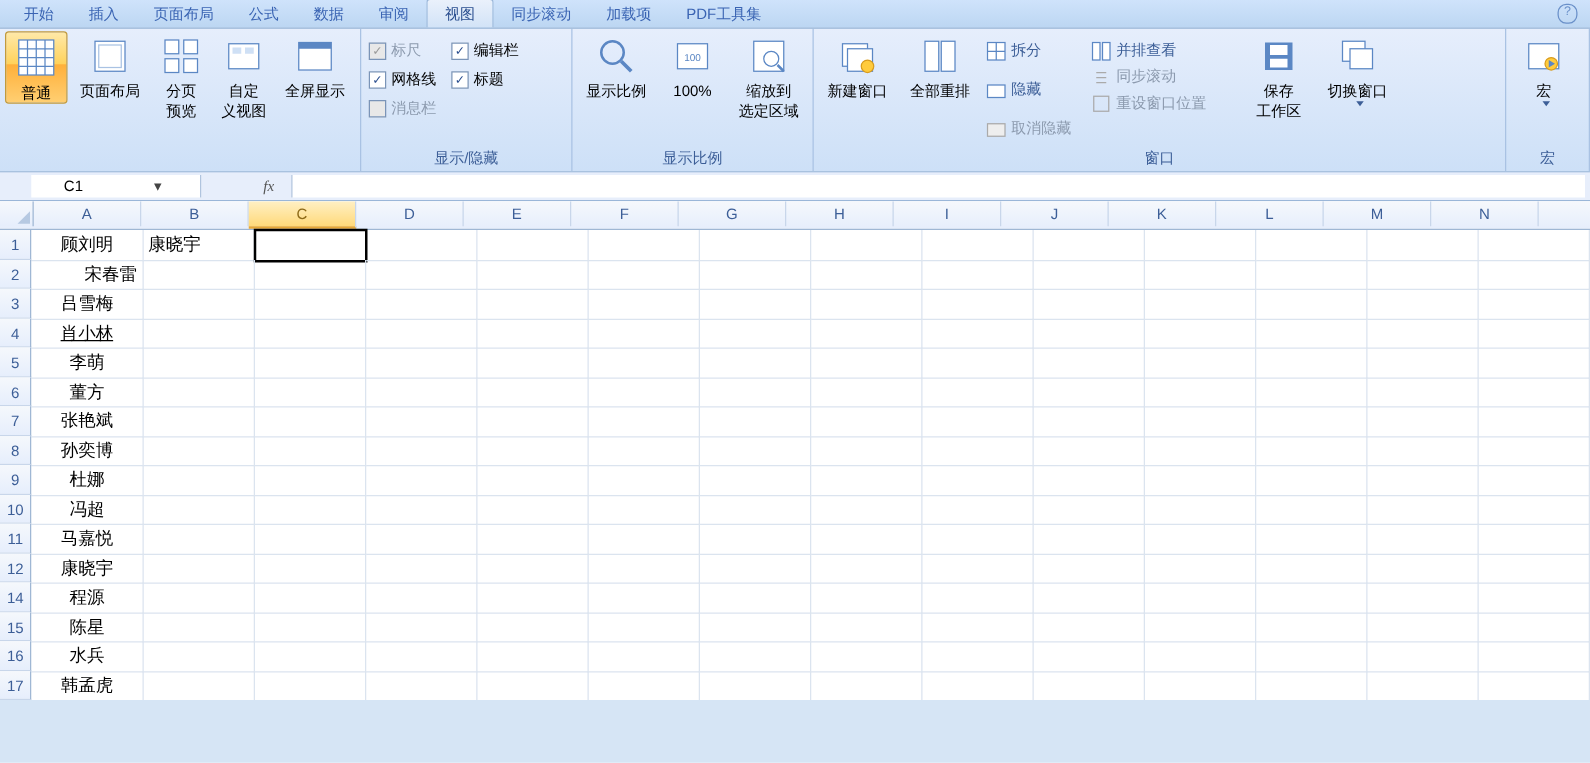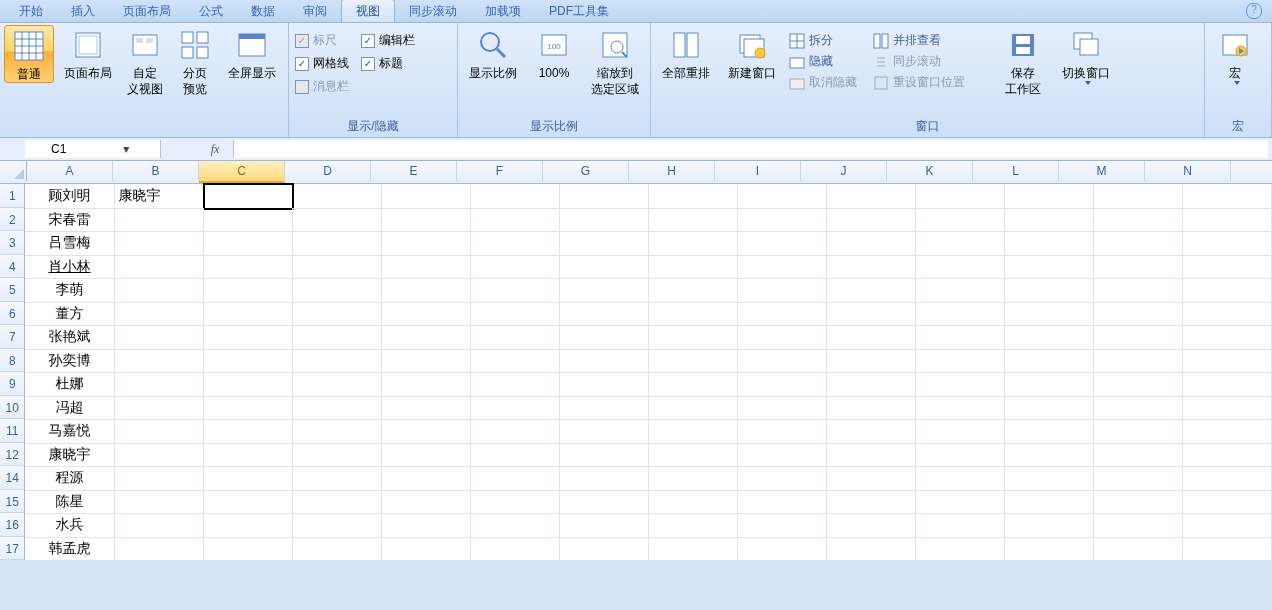--- a/index.html
+++ b/index.html
@@ -293,39 +293,39 @@
           <svg width="32" height="32">
               <rect x="4" y="4" width="24" height="24" fill="#fff" stroke="#5b87c4"></rect>
               <rect x="7" y="7" width="18" height="18" fill="none" stroke="#a9c2e3"></rect>
             </svg>
         </span>
         <span>页面布局</span>
       </div>
       <div class="big-btn" style="width:38px;white-space:pre-line">
         <span class="icon">
           <svg width="32" height="32">
-              <rect x="4" y="6" width="24" height="20" fill="#fff" stroke="#5b87c4"></rect>
-              <rect x="7" y="9" width="7" height="5" fill="#cfe0f5"></rect>
-              <rect x="17" y="9" width="7" height="5" fill="#cfe0f5"></rect>
-            </svg>
-        </span>
-        <span>自定
-义视图</span>
-      </div>
-      <div class="big-btn" style="width:38px;white-space:pre-line">
-        <span class="icon">
-          <svg width="32" height="32">
               <rect x="3" y="3" width="11" height="11" fill="#fff" stroke="#5b87c4"></rect>
               <rect x="18" y="3" width="11" height="11" fill="#fff" stroke="#5b87c4"></rect>
               <rect x="3" y="18" width="11" height="11" fill="#fff" stroke="#5b87c4"></rect>
               <rect x="18" y="18" width="11" height="11" fill="#fff" stroke="#5b87c4"></rect>
             </svg>
         </span>
         <span>分页
 预览</span>
+      </div>
+      <div class="big-btn" style="width:38px;white-space:pre-line">
+        <span class="icon">
+          <svg width="32" height="32">
+              <rect x="4" y="6" width="24" height="20" fill="#fff" stroke="#5b87c4"></rect>
+              <rect x="7" y="9" width="7" height="5" fill="#cfe0f5"></rect>
+              <rect x="17" y="9" width="7" height="5" fill="#cfe0f5"></rect>
+            </svg>
+        </span>
+        <span>自定
+义视图</span>
       </div>
       <div class="big-btn" style="width:52px">
         <span class="icon">
           <svg width="32" height="32">
               <rect x="3" y="5" width="26" height="22" fill="#fff" stroke="#5b87c4"></rect>
               <rect x="3" y="5" width="26" height="5" fill="#5b87c4"></rect>
             </svg>
         </span>
         <span>全屏显示</span>
       </div>
@@ -397,37 +397,37 @@
       </div>
     </div>
     <div class="group-label">显示比例</div>
   </div>
 
   <div class="group" style="width:545px">
     <div class="group-body">
       <div class="big-btn" style="width:54px">
         <span class="icon">
             <svg width="32" height="32">
-              <rect x="4" y="4" width="11" height="24" fill="#fff" stroke="#5b87c4"></rect>
-              <rect x="17" y="4" width="11" height="24" fill="#fff" stroke="#5b87c4"></rect>
-            </svg>
-          </span>
-        <span>全部重排</span>
-      </div>
-      <div class="big-btn" style="width:54px">
-        <span class="icon">
-            <svg width="32" height="32">
               <rect x="4" y="6" width="20" height="18" fill="#fff" stroke="#5b87c4"></rect>
               <rect x="8" y="10" width="20" height="18" fill="#fff" stroke="#5b87c4"></rect>
               <circle cx="24" cy="24" r="5" fill="#ffcb3c" stroke="#d89c1e"></circle>
             </svg>
           </span>
         <span>新建窗口</span>
       </div>
-      <div style="display:flex;flex-direction:column;gap:2px;padding-top:6px;width:80px">
+      <div class="big-btn" style="width:54px">
+        <span class="icon">
+            <svg width="32" height="32">
+              <rect x="4" y="4" width="11" height="24" fill="#fff" stroke="#5b87c4"></rect>
+              <rect x="17" y="4" width="11" height="24" fill="#fff" stroke="#5b87c4"></rect>
+            </svg>
+          </span>
+        <span>全部重排</span>
+      </div>
+      <div style="display:flex;flex-direction:column;gap:12px;padding-top:6px;width:80px">
         <div class="mini-btn">
             <svg width="16" height="16">
               <rect x="1" y="1" width="14" height="14" fill="#fff" stroke="#5b87c4"></rect>
               <line x1="8" y1="1" x2="8" y2="15" stroke="#5b87c4"></line>
               <line x1="1" y1="8" x2="15" y2="8" stroke="#5b87c4"></line>
             </svg>
             <span>拆分</span>
           </div>
         <div class="mini-btn">
             <svg width="16" height="16">
@@ -547,21 +547,21 @@
         <div class="cell" style="width: 85px;"></div>
         <div class="cell" style="width: 85px;"></div>
         <div class="cell" style="width: 85px;"></div>
         <div class="cell" style="width: 85px;"></div>
         <div class="cell" style="width: 85px;"></div>
         <div class="cell" style="width: 85px;"></div>
         <div class="cell" style="width: 85px;"></div>
       </div>
       <div class="row">
         <div class="row-head">2</div>
-        <div class="cell" style="width: 85px;">宋春雷</div>
+        <div class="cell" style="width: 85px; text-align: right;">宋春雷</div>
         <div class="cell left" style="width: 85px;"></div>
         <div class="cell" style="width: 85px;"></div>
         <div class="cell" style="width: 85px;"></div>
         <div class="cell" style="width: 85px;"></div>
         <div class="cell" style="width: 85px;"></div>
         <div class="cell" style="width: 85px;"></div>
         <div class="cell" style="width: 85px;"></div>
         <div class="cell" style="width: 85px;"></div>
         <div class="cell" style="width: 85px;"></div>
         <div class="cell" style="width: 85px;"></div>

